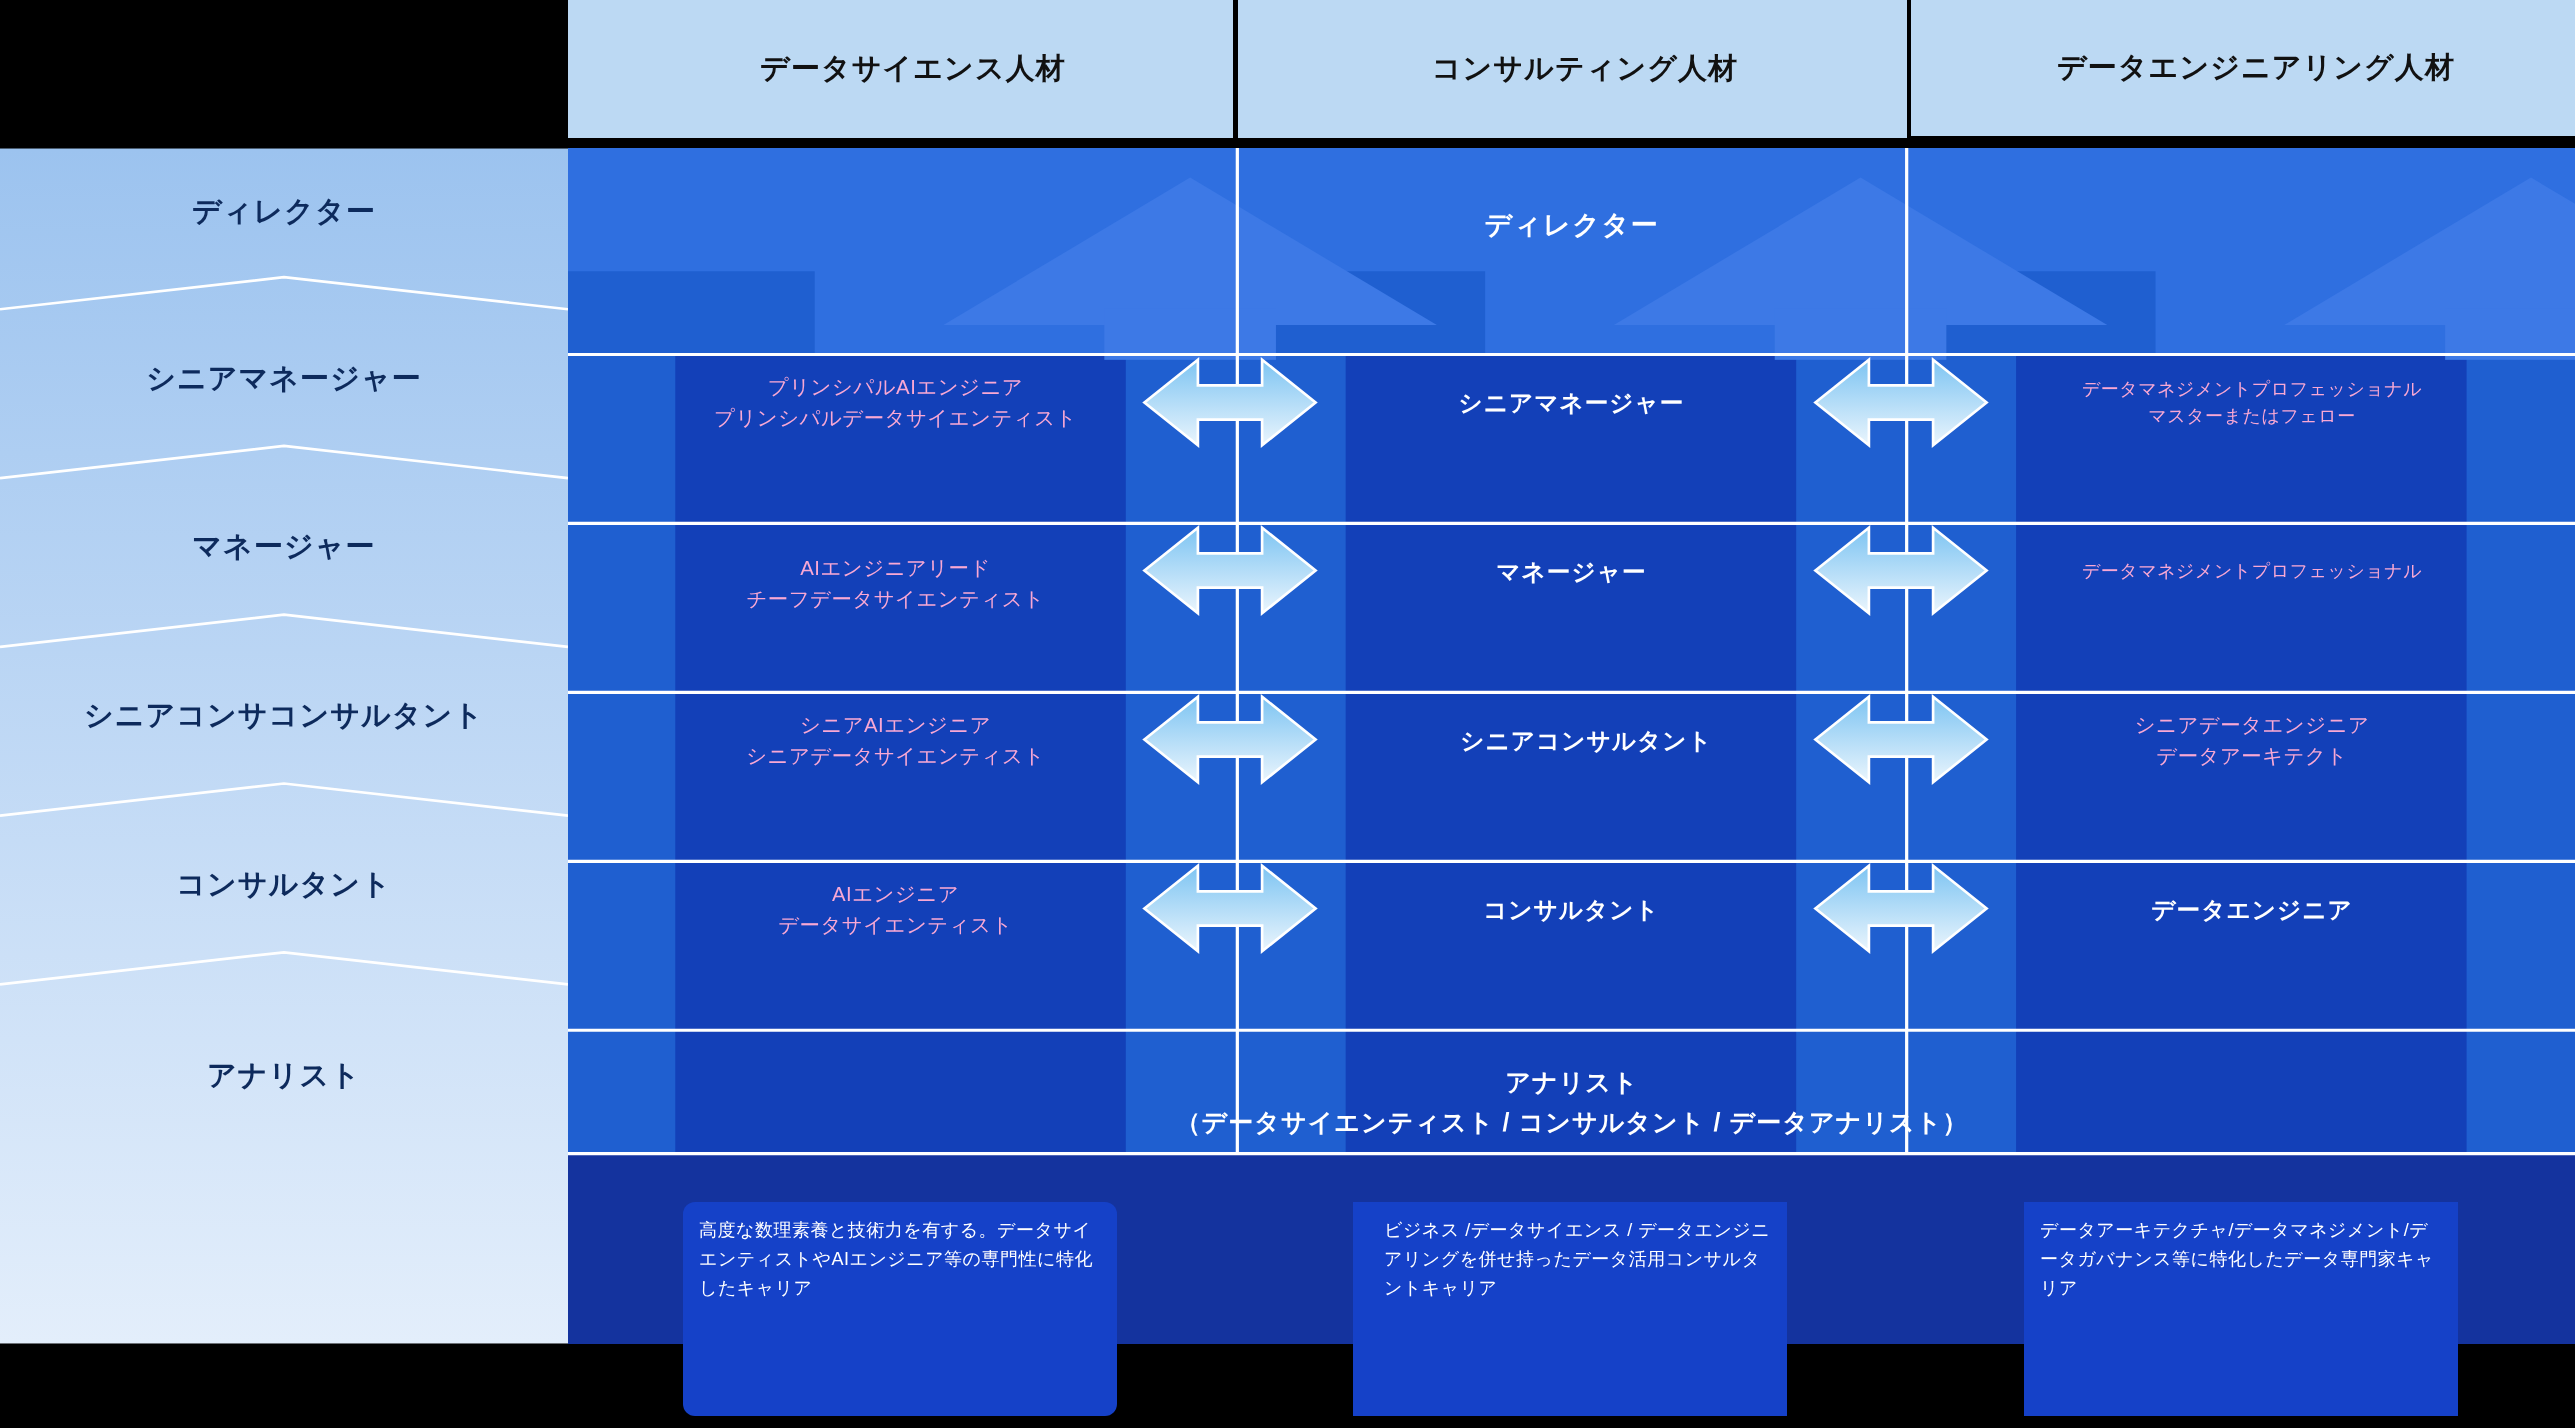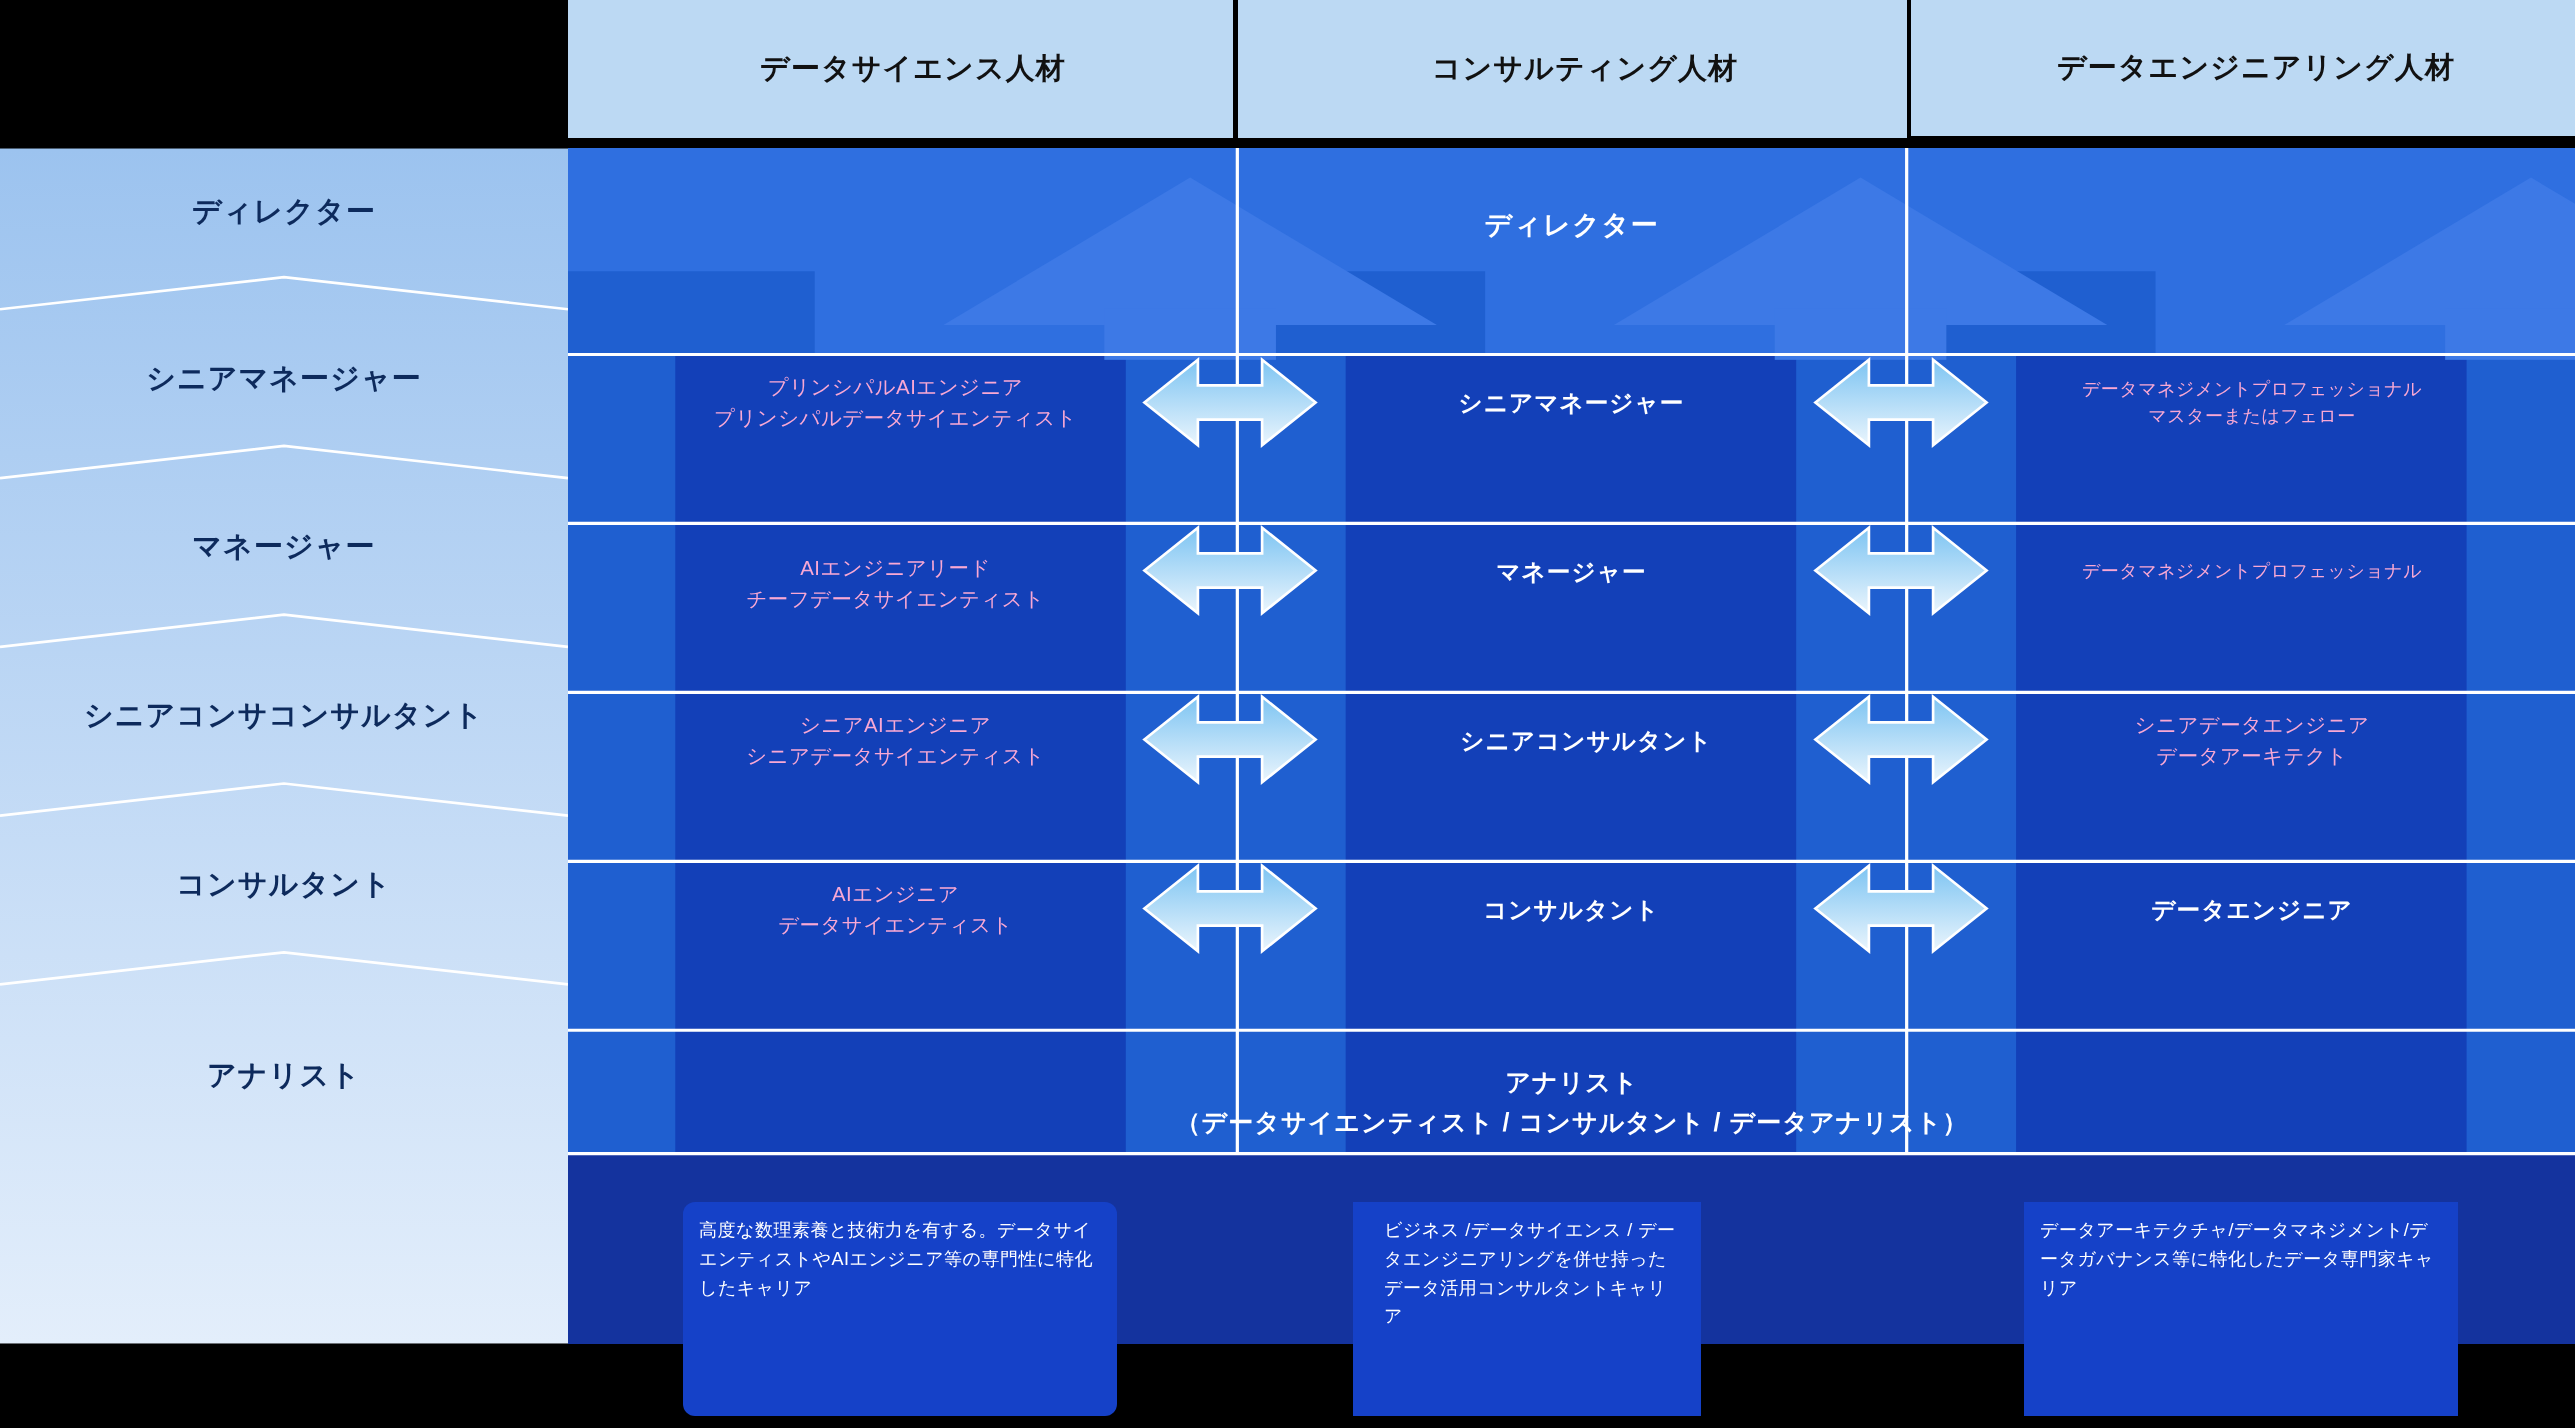--- a/index.html
+++ b/index.html
@@ -278,21 +278,21 @@
   <div class="abs ctr" style="left:568px; top:1040px; width:2008px; height:123px;">
     <div class="analyst-txt">
       <div>アナリスト</div>
       <div>（データサイエンティスト / コンサルタント / データアナリスト）</div>
     </div>
   </div>
 
   <div class="abs note" style="left:683px; top:1202px; width:434px; height:214px;border-radius:12px;">
     <span>高度な数理素養と技術力を有する。データサイエンティストやAIエンジニア等の専門性に特化したキャリア</span>
   </div>
-  <div class="abs note" style="left:1353px; top:1202px; width:348px; height:214px;padding-left:31px;">
+  <div class="abs note" style="left:1353px; top:1202px; width:434px; height:214px;padding-left:31px;">
     <span>ビジネス /データサイエンス / データエンジニアリングを併せ持ったデータ活用コンサルタントキャリア</span>
   </div>
   <div class="abs note" style="left:2024px; top:1202px; width:434px; height:214px;">
     <span>データアーキテクチャ/データマネジメント/データガバナンス等に特化したデータ専門家キャリア</span>
   </div>
 
 </div>
 
 
 </body></html>

